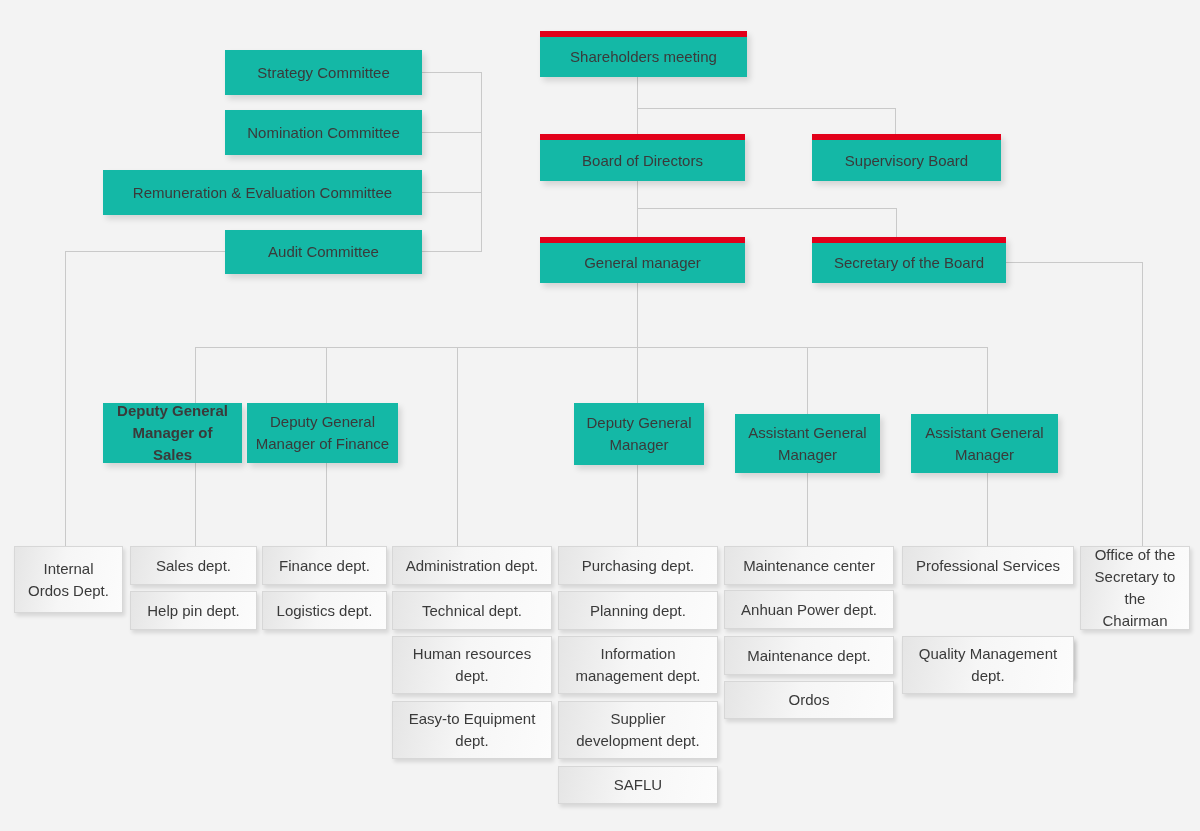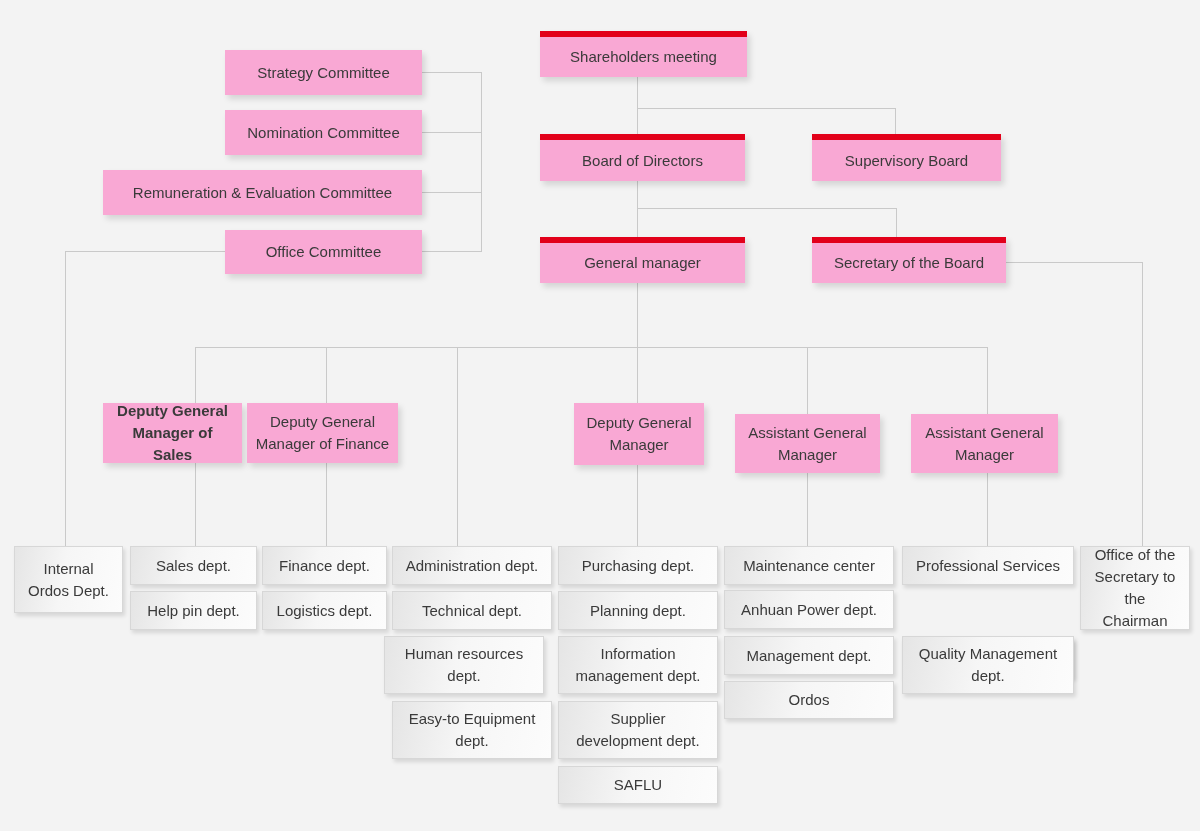--- a/index.html
+++ b/index.html
@@ -9,21 +9,21 @@
     font-family:"Liberation Sans","DejaVu Sans",sans-serif;
     position:relative;
     overflow:hidden;
   }
   .canvas{position:absolute;left:0;top:0;width:1200px;height:831px;}
   .hline,.vline{position:absolute;background:#c9c9c9;}
   .hline{height:1px;}
   .vline{width:1px;}
   .box{
     position:absolute;
-    background:#f9a8d4;
+    background:#14b8a6;
     box-shadow:3px 4px 6px rgba(0,0,0,0.13);
     display:flex;align-items:center;justify-content:center;
     text-align:center;
     color:#3a3a3a;
     font-size:15px;
     line-height:22px;
     box-sizing:border-box;
     padding:0 8px;
   }
   .red-top{border-top:6px solid #e2001a;}
@@ -68,50 +68,50 @@
 
   <div class="box red-top" style="left:540px;top:31px;width:207px;height:46px;">Shareholders meeting</div>
   <div class="box red-top" style="left:540px;top:134px;width:205px;height:47px;">Board of Directors</div>
   <div class="box red-top" style="left:812px;top:134px;width:189px;height:47px;">Supervisory Board</div>
   <div class="box red-top" style="left:540px;top:237px;width:205px;height:46px;">General manager</div>
   <div class="box red-top" style="left:812px;top:237px;width:194px;height:46px;">Secretary of the Board</div>
 
   <div class="box" style="left:225px;top:50px;width:197px;height:45px;">Strategy Committee</div>
   <div class="box" style="left:225px;top:110px;width:197px;height:45px;">Nomination Committee</div>
   <div class="box" style="left:103px;top:170px;width:319px;height:45px;">Remuneration &amp; Evaluation Committee</div>
-  <div class="box" style="left:225px;top:230px;width:197px;height:44px;">Office Committee</div>
+  <div class="box" style="left:225px;top:230px;width:197px;height:44px;">Audit Committee</div>
 
   <div class="box" style="left:103px;top:403px;width:139px;height:60px;font-weight:bold;">Deputy General Manager of Sales</div>
   <div class="box" style="left:247px;top:403px;width:151px;height:60px;">Deputy General Manager of Finance</div>
   <div class="box" style="left:574px;top:403px;width:130px;height:62px;">Deputy General Manager</div>
   <div class="box" style="left:735px;top:414px;width:145px;height:59px;">Assistant General Manager</div>
   <div class="box" style="left:911px;top:414px;width:147px;height:59px;">Assistant General Manager</div>
 
   <div class="box dept tight" style="left:14px;top:546px;width:109px;height:67px;">Internal Ordos Dept.</div>
 
   <div class="box dept" style="left:130px;top:546px;width:127px;height:39px;">Sales dept.</div>
   <div class="box dept" style="left:130px;top:591px;width:127px;height:39px;">Help pin dept.</div>
 
   <div class="box dept" style="left:262px;top:546px;width:125px;height:39px;">Finance dept.</div>
   <div class="box dept" style="left:262px;top:591px;width:125px;height:39px;">Logistics dept.</div>
 
   <div class="box dept" style="left:392px;top:546px;width:160px;height:39px;">Administration dept.</div>
   <div class="box dept" style="left:392px;top:591px;width:160px;height:39px;">Technical dept.</div>
-  <div class="box dept" style="left:384px;top:636px;width:160px;height:58px;">Human resources dept.</div>
+  <div class="box dept" style="left:392px;top:636px;width:160px;height:58px;">Human resources dept.</div>
   <div class="box dept" style="left:392px;top:701px;width:160px;height:58px;">Easy-to Equipment dept.</div>
 
   <div class="box dept" style="left:558px;top:546px;width:160px;height:39px;">Purchasing dept.</div>
   <div class="box dept" style="left:558px;top:591px;width:160px;height:39px;">Planning dept.</div>
   <div class="box dept tight" style="left:558px;top:636px;width:160px;height:58px;">Information management dept.</div>
   <div class="box dept tight" style="left:558px;top:701px;width:160px;height:58px;">Supplier development dept.</div>
   <div class="box dept" style="left:558px;top:766px;width:160px;height:38px;">SAFLU</div>
 
   <div class="box dept" style="left:724px;top:546px;width:170px;height:39px;">Maintenance center</div>
   <div class="box dept" style="left:724px;top:590px;width:170px;height:39px;">Anhuan Power dept.</div>
-  <div class="box dept" style="left:724px;top:636px;width:170px;height:39px;">Management dept.</div>
+  <div class="box dept" style="left:724px;top:636px;width:170px;height:39px;">Maintenance dept.</div>
   <div class="box dept" style="left:724px;top:681px;width:170px;height:38px;">Ordos</div>
 
   <div class="box dept" style="left:902px;top:546px;width:172px;height:39px;">Professional Services</div>
   <div class="box dept" style="left:902px;top:591px;width:172px;height:39px;margin-top:48px;">Customer Service</div>
   <div class="box dept" style="left:902px;top:636px;width:172px;height:58px;">Quality Management dept.</div>
 
   <div class="box dept tight" style="left:1080px;top:546px;width:110px;height:84px;">Office of the Secretary to the Chairman</div>
 
 </div>
 

